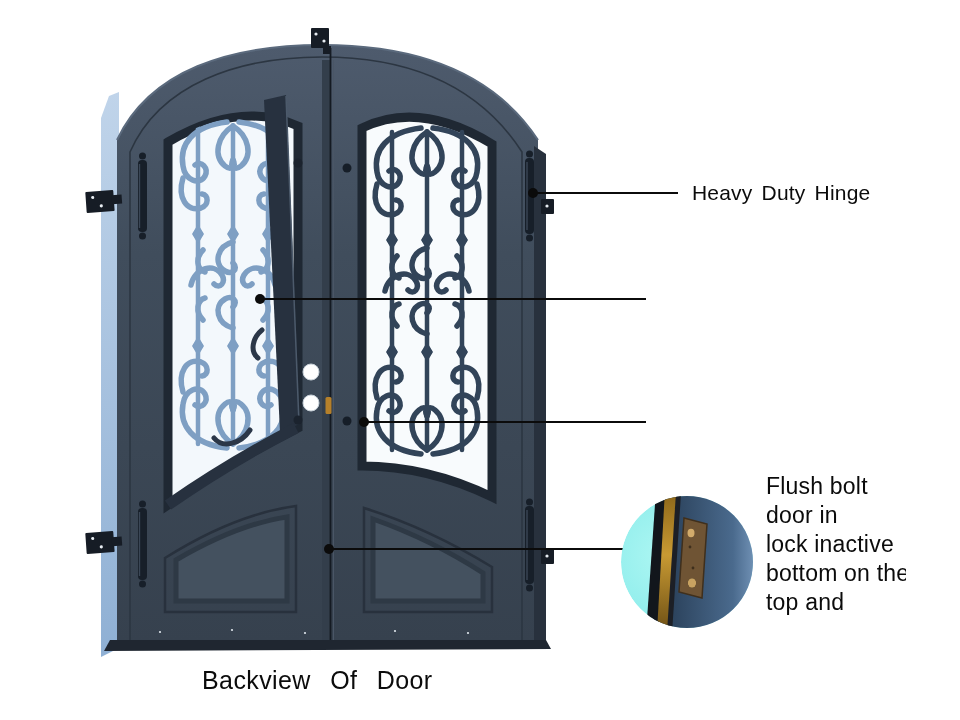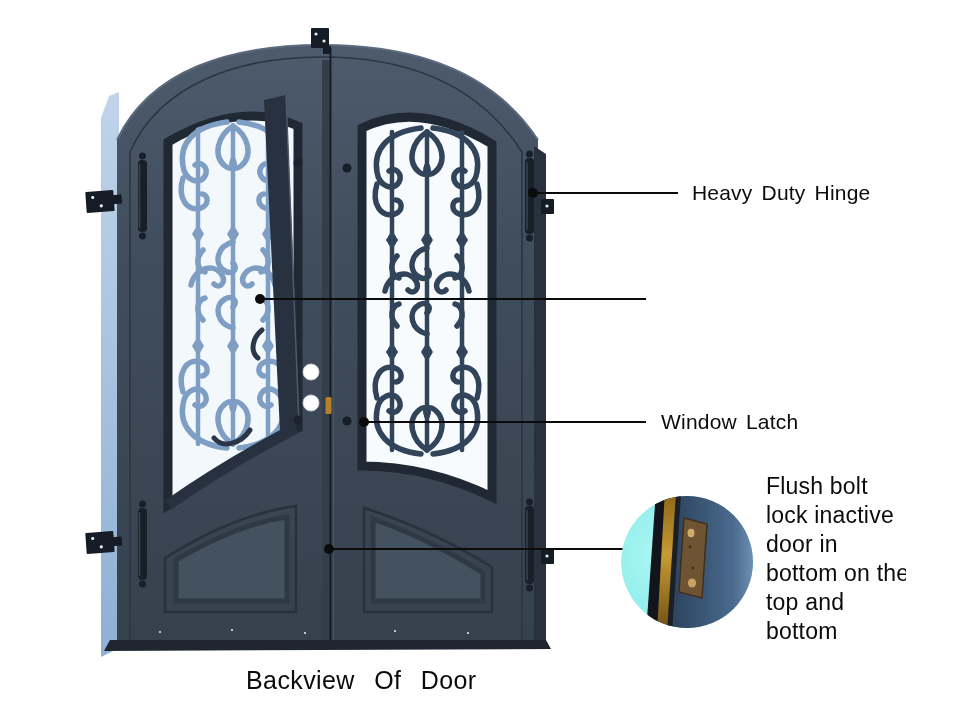--- a/index.html
+++ b/index.html
@@ -11,21 +11,21 @@
   .callout-label{
     position:absolute;color:var(--ink,#0b0b0b);font-size:21px;line-height:26px;
     white-space:nowrap;letter-spacing:.2px;word-spacing:3px;
   }
   .flush-text{
     position:absolute;left:766px;top:472px;width:170px;color:var(--ink,#0b0b0b);
     font-size:23px;line-height:29px;letter-spacing:.2px;
   }
   .caption{
     position:absolute;left:202px;top:666px;color:var(--ink,#0b0b0b);
-    font-size:25px;word-spacing:12px;letter-spacing:.4px;white-space:nowrap;margin-left:44px;
+    font-size:25px;word-spacing:12px;letter-spacing:.4px;white-space:nowrap;
   }
 </style>
 </head>
 <body>
 
 <div class="stage">
 
   <svg width="960" height="720" viewBox="0 0 960 720">
     <defs>
       <linearGradient id="gDoor" x1="0" y1="0" x2="0" y2="1">
@@ -244,26 +244,24 @@
           <circle cx="690" cy="547" r="1.4" fill="#3f2f1c"></circle>
           <circle cx="693" cy="568" r="1.4" fill="#3f2f1c"></circle>
         </g>
       </g>
     </g>
   </svg>
 
   <div class="callout-label" style="left:692px;top:180px">Heavy Duty Hinge</div>
 
 
-  <div class="callout-label" style="left:661px;top:409px">Window Latch</div>
 
   <div class="flush-text">
     <div>Flush bolt</div>
+    <div>door in</div>
     <div>lock inactive</div>
-    <div>door in</div>
     <div>bottom on the</div>
     <div>top and</div>
-    <div>bottom</div>
   </div>
 
   <div class="caption">Backview Of Door</div>
 
 </div>
 
 </body></html>

